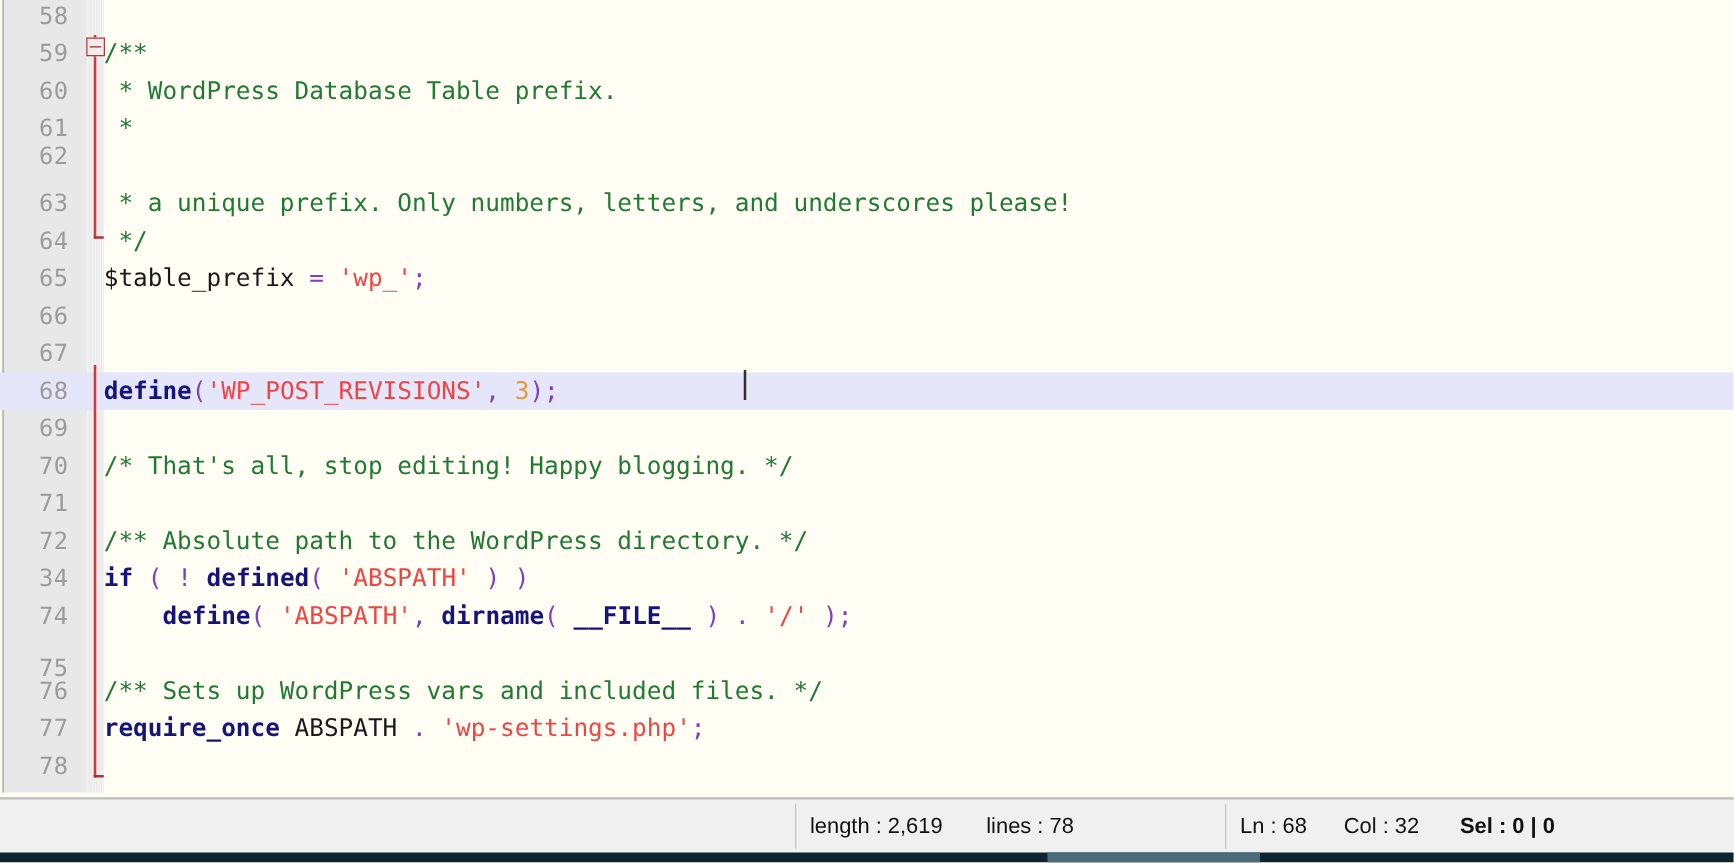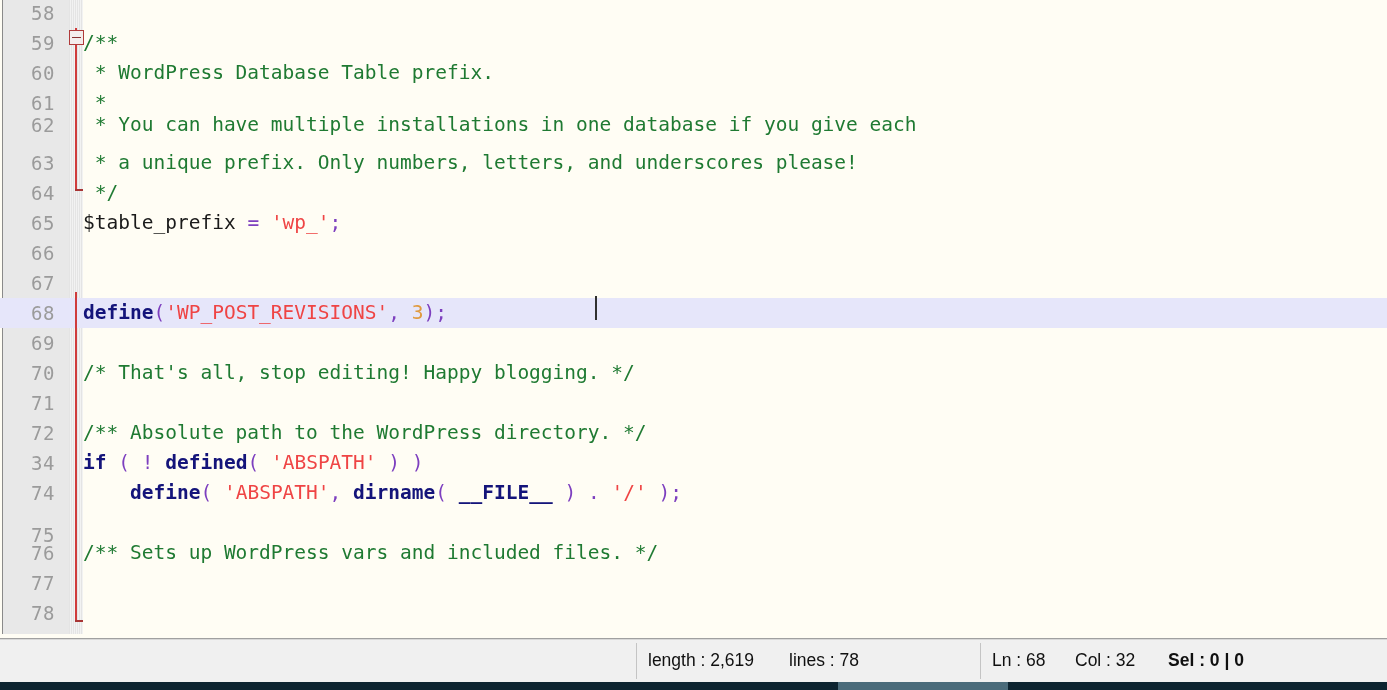--- a/index.html
+++ b/index.html
@@ -227,21 +227,20 @@
         <div class="row" style="top: 58px;">
           <div class="lineno">60</div>
           <div class="code"><span class="cmt"> * WordPress Database Table prefix.</span></div>
         </div>
         <div class="row" style="top: 88px;">
           <div class="lineno">61</div>
           <div class="code"><span class="cmt"> *</span></div>
         </div>
         <div class="row" style="top: 110px;">
           <div class="lineno">62</div>
-          <div class="code"><span class="cmt"> * You can have multiple installations in one database if you give each</span></div>
         </div>
         <div class="row" style="top: 148px;">
           <div class="lineno">63</div>
           <div class="code"><span class="cmt"> * a unique prefix. Only numbers, letters, and underscores please!</span></div>
         </div>
         <div class="row" style="top: 178px;">
           <div class="lineno">64</div>
           <div class="code"><span class="cmt"> */</span></div>
         </div>
         <div class="row" style="top: 208px;">
@@ -288,20 +287,21 @@
         <div class="row" style="top: 520px;">
           <div class="lineno">75</div>
           <div class="code"></div>
         </div>
         <div class="row" style="top: 538px;">
           <div class="lineno">76</div>
           <div class="code"><span class="cmt">/** Sets up WordPress vars and included files. */</span></div>
         </div>
         <div class="row" style="top: 568px;">
           <div class="lineno">77</div>
+          <div class="code"><span class="kw">require_once</span><span class="id"> </span><span class="id">ABSPATH</span><span class="id"> </span><span class="pun">.</span><span class="id"> </span><span class="str">'wp-settings.php'</span><span class="pun">;</span></div>
         </div>
         <div class="row" style="top: 598px;">
           <div class="lineno">78</div>
           <div class="code"></div>
         </div>
       </div>
 
     <div class="foldline" style="top:28px;height:162px;"></div>
     <div class="foldbox" style="top:30px;"></div>
     <div class="foldtail" style="top:189px;"></div>

